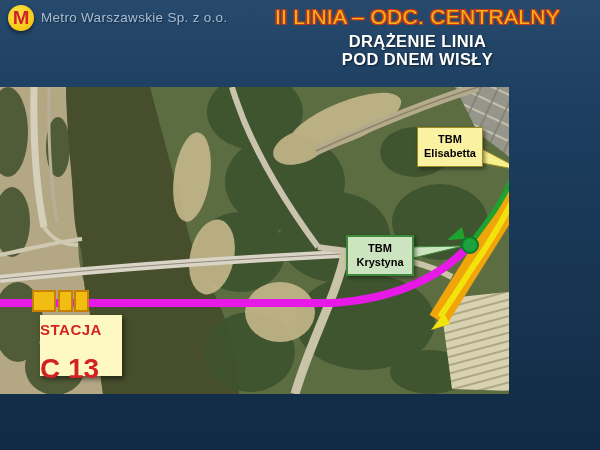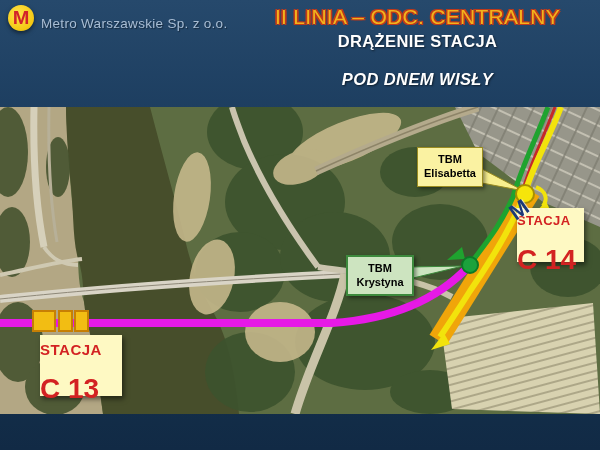--- a/index.html
+++ b/index.html
@@ -10,37 +10,37 @@
   }
   
   #logo{
     position:absolute;left:8px;top:5px;width:26px;height:26px;border-radius:50%;
     background:radial-gradient(circle at 40% 35%,#ffe34a,#f4c813 70%,#d9a90a);
     box-shadow:0 2px 4px rgba(0,0,0,.5);
     display:flex;align-items:center;justify-content:center;
   }
   #logo span{color:#d2232a;font-size:20px;font-weight:900;line-height:1;transform:scaleY(.92);}
   #company{
-    position:absolute;left:41px;top:16px;font-size:13.5px;letter-spacing:.3px;
+    position:absolute;left:41px;top:10px;font-size:13.5px;letter-spacing:.3px;
     color:#a8bdd4;text-shadow:1px 1px 1px rgba(0,0,0,.4);white-space:nowrap;
   }
   #title{
     position:absolute;left:235px;top:5px;width:365px;text-align:center;
     font-size:21px;font-weight:400;letter-spacing:.3px;color:#f2b31c;white-space:nowrap;
     text-shadow:1.4px 1.4px 0 #bf3a1a,-1.4px -1.4px 0 #bf3a1a,1.4px -1.4px 0 #bf3a1a,-1.4px 1.4px 0 #bf3a1a;
   }
   .subtitle{
     position:absolute;left:235px;width:365px;text-align:center;color:#ffffff;
     font-size:16.5px;font-weight:800;letter-spacing:.4px;white-space:nowrap;
     text-shadow:1px 1px 2px rgba(0,0,0,.55);
   }
-  #subtitle1{top:32px;} #subtitle2{top:70px;font-style:italic;}
+  #subtitle1{top:32px;} #subtitle2{top:50px;}
   
   #map{
-    position:absolute;left:0;top:107px;width:600px;height:307px;overflow:hidden;
+    position:absolute;left:0;top:87px;width:509px;height:307px;overflow:hidden;
     background:#5d6d42;
   }
   #map svg{position:absolute;left:0;top:0;z-index:1;}
   .callout{
     position:absolute;z-index:3;text-align:center;color:#000;
     font-size:11px;font-weight:bold;line-height:1.3;padding-top:4px;
     box-shadow:2px 2px 4px rgba(0,0,0,.45);
   }
   #callout-elisabetta{left:417px;top:40px;width:64px;height:34px;background:#faf2a2;border:1px solid #9a8c20;}
   #callout-krystyna{left:346px;top:148px;width:64px;height:33px;background:#cde4c0;border:2px solid #3d8a3d;}
@@ -63,21 +63,21 @@
 </head>
 <body>
 
 <div id="slide">
 
   <div id="logo">
     <span>M</span>
   </div>
   <div id="company">Metro Warszawskie Sp. z o.o.</div>
   <div id="title">II LINIA – ODC. CENTRALNY</div>
-  <div id="subtitle1" class="subtitle">DRĄŻENIE STACJA</div>
+  <div id="subtitle1" class="subtitle">DRĄŻENIE LINIA</div>
   <div id="subtitle2" class="subtitle">POD DNEM WISŁY</div>
 
   <div id="map">
     <svg width="600" height="307" viewBox="0 0 600 307">
       <defs>
         <pattern id="rows" patternUnits="userSpaceOnUse" width="8" height="8" patternTransform="rotate(75)">
           <rect width="8" height="8" fill="#d8d2b0"></rect>
           <line x1="1" y1="0" x2="1" y2="8" stroke="#a29c7e" stroke-width="1.6"></line>
         </pattern>
         <pattern id="grid" patternUnits="userSpaceOnUse" width="16" height="14" patternTransform="rotate(25)">

